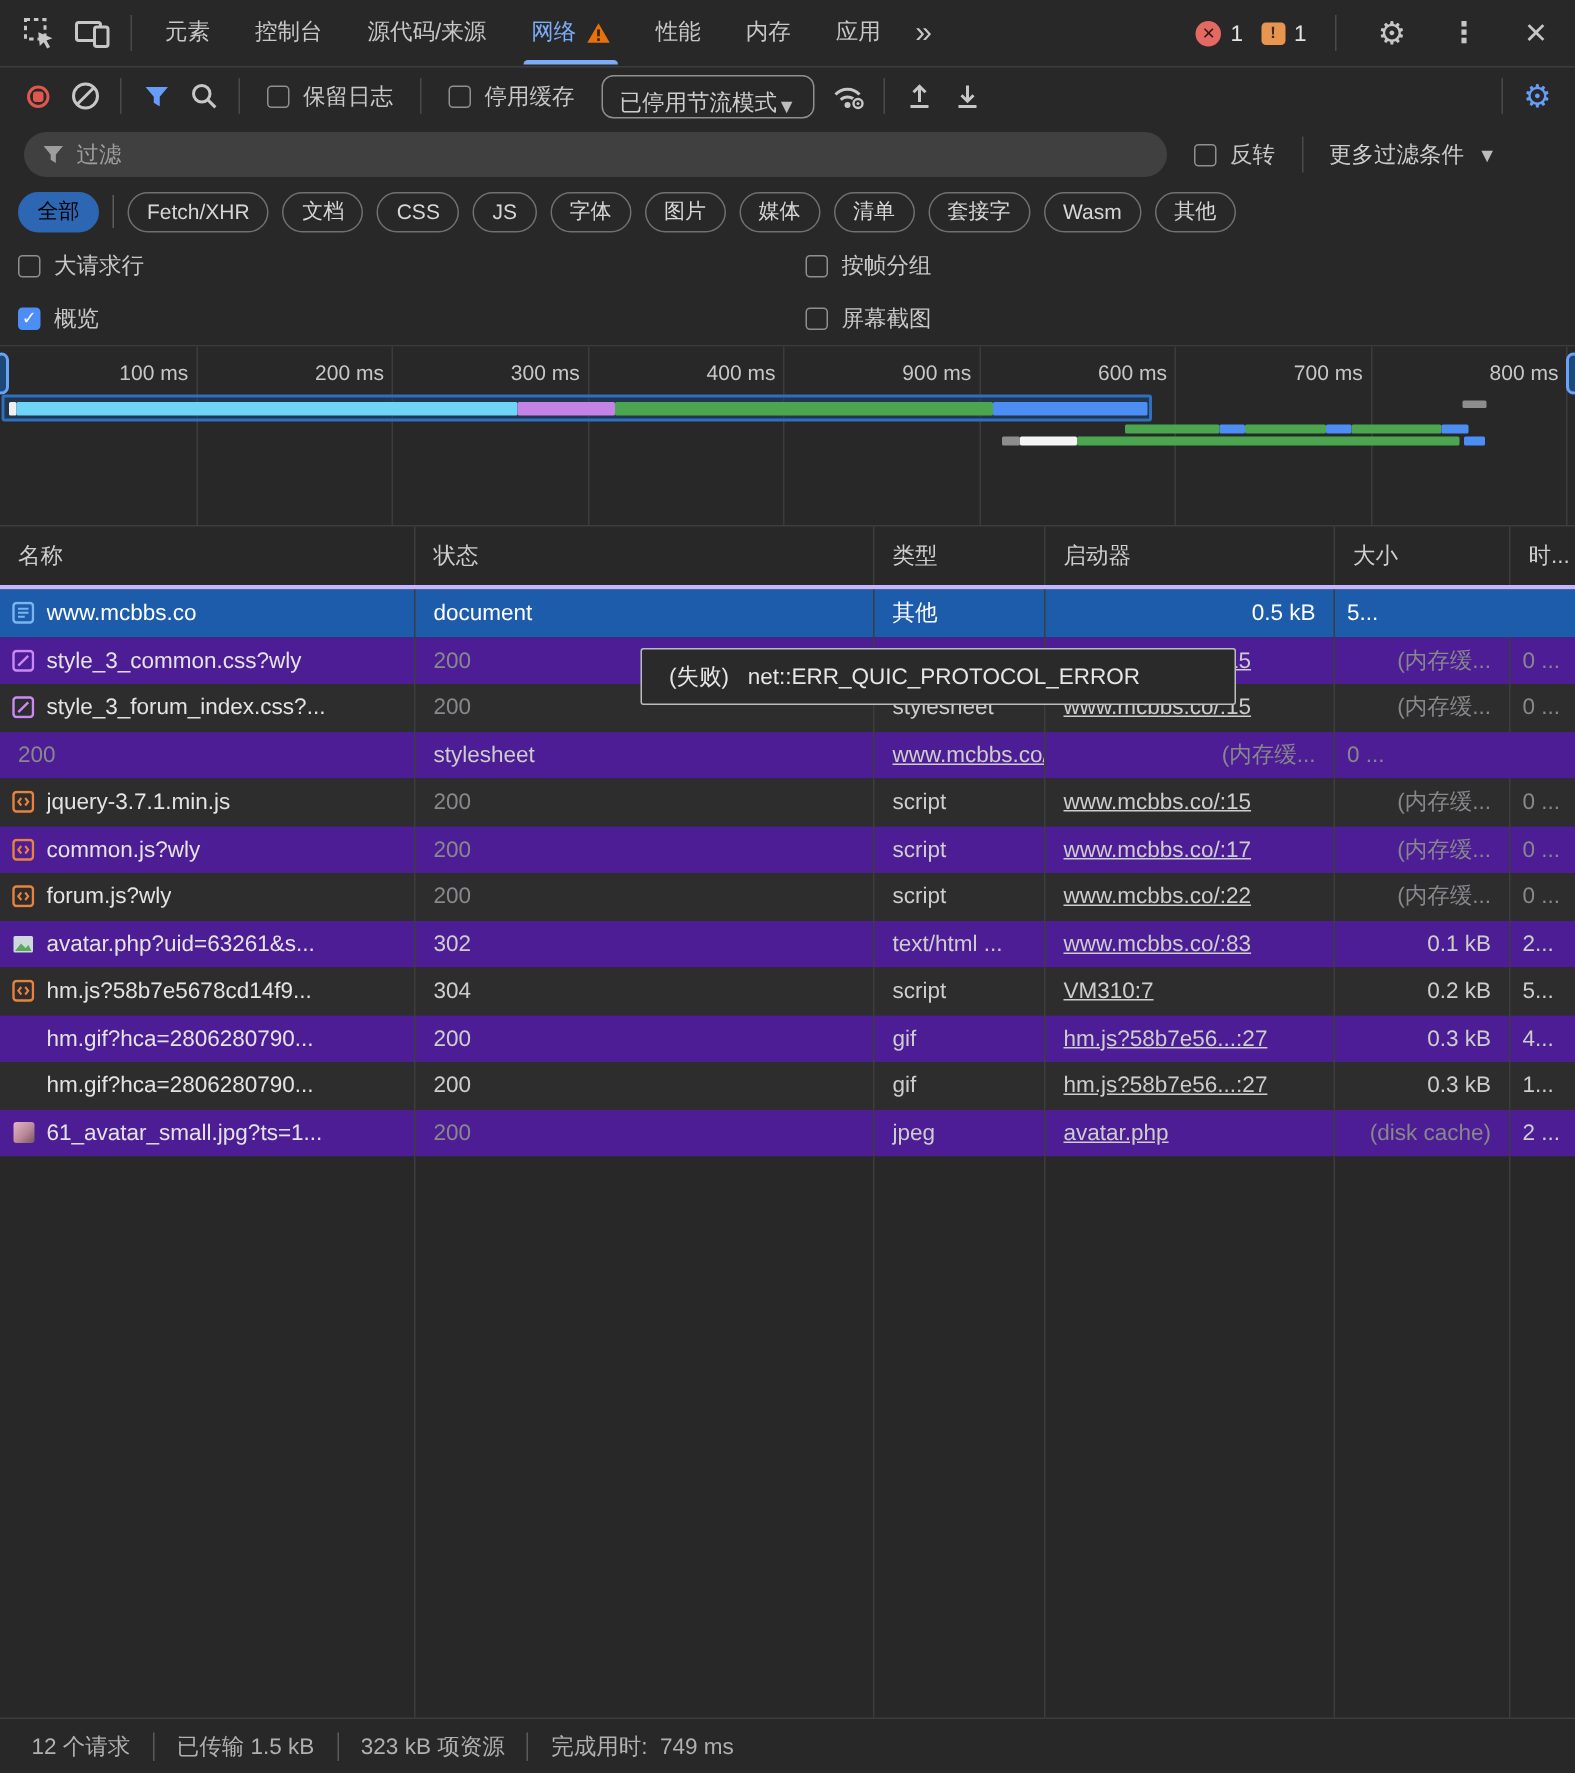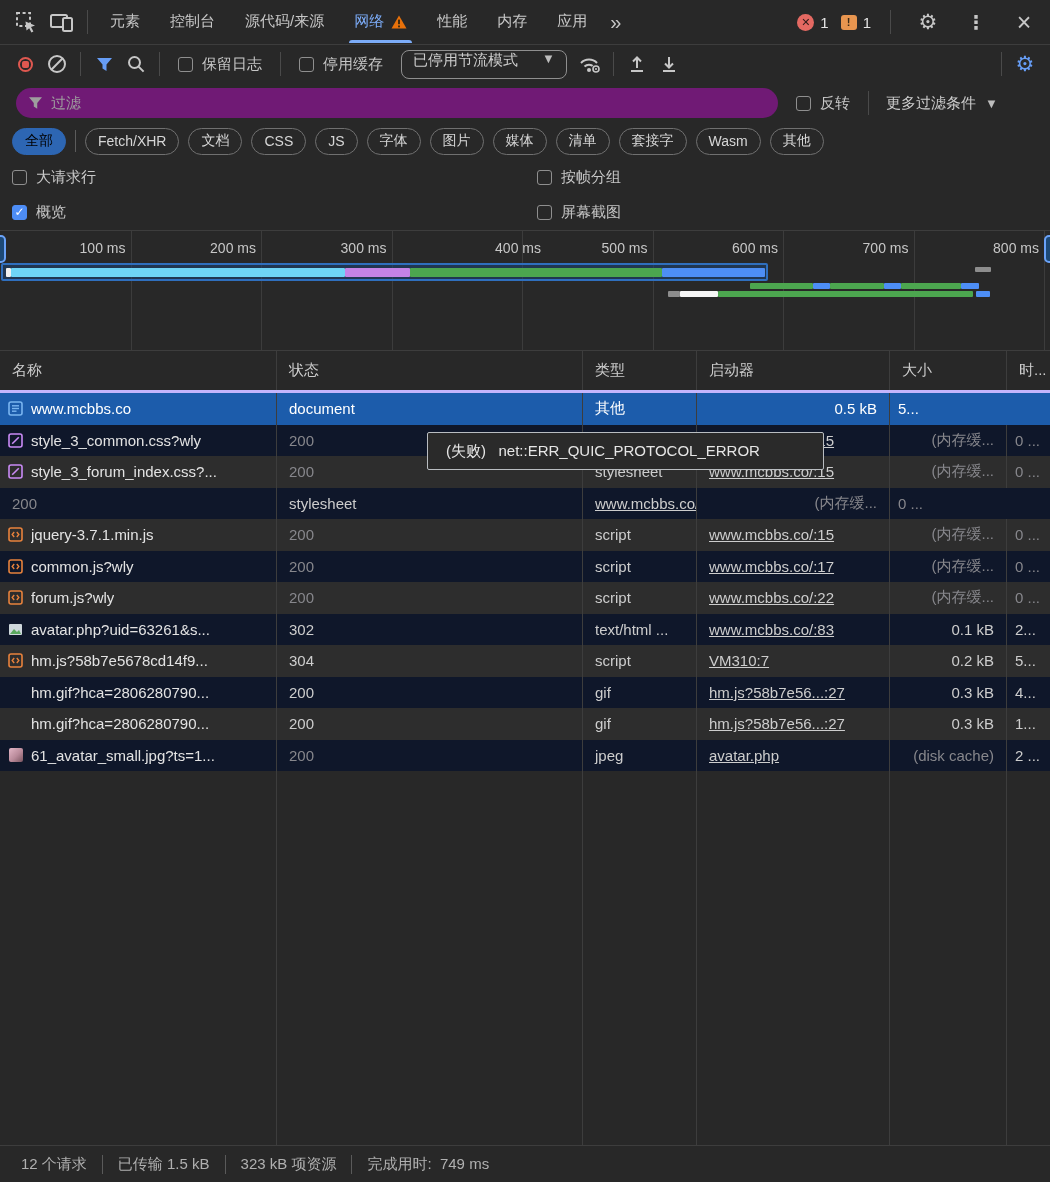--- a/index.html
+++ b/index.html
@@ -28,27 +28,27 @@
   .glyph-close { font-size:25px; color:#c7c7c7; line-height:1; }
 
   
   .toolbar { flex:0 0 38px; display:flex; align-items:center; padding:0 9px; }
   .tool-btn { width:32px; height:30px; display:flex; align-items:center; justify-content:center; }
   .record-ico { width:15px; height:15px; border:2.5px solid #df5850; border-radius:50%; position:relative; }
   .record-ico::after { content:""; position:absolute; inset:2px; background:#df5850; border-radius:2px; }
   .check-item { display:flex; align-items:center; gap:9px; font-size:15px; color:#c7c7c7; margin:0 11px; }
   .checkbox { width:15px; height:15px; border:1.5px solid #8f8f8f; border-radius:3px; flex:0 0 15px; }
   .checkbox.checked { background:#4d8df6; border-color:#4d8df6; color:#fff; display:flex; align-items:center; justify-content:center; font-size:12px; }
-  .throttle { height:29px; border:1px solid #8f8f8f; border-radius:8px; display:flex; align-items:flex-start; padding:0 11px; gap:24px; font-size:15px; color:#cdcdcd; margin:0 7px; }
+  .throttle { height:29px; border:1px solid #8f8f8f; border-radius:8px; display:flex; align-items:flex-end; padding:0 11px; font-size:15px; color:#cdcdcd; margin:0 7px; }
   .caret { font-size:13px; color:#bdbdbd; }
   .blue-gear { font-size:21px; color:#669df6; }
 
   
   .filterbar { flex:0 0 40px; display:flex; align-items:center; padding:0 16px; }
-  .filter-input { flex:0 0 762px; height:30px; background:#701a75; border-radius:15px; display:flex; align-items:center; gap:9px; padding:0 13px; font-size:15px; color:#9e9e9e; }
+  .filter-input { flex:0 0 762px; height:30px; background:#404040; border-radius:15px; display:flex; align-items:center; gap:9px; padding:0 13px; font-size:15px; color:#9e9e9e; }
   .filterbar .check-item { margin-left:18px; }
   .more-filters { display:flex; align-items:center; gap:9px; font-size:15px; color:#cdcdcd; padding:0 10px; }
 
   
   .chipsrow { flex:0 0 36px; display:flex; align-items:center; padding:0 12px; gap:9px; }
   .chip { height:27px; display:flex; align-items:center; padding:0 12px; border:1px solid #707070; border-radius:14px; font-size:14px; color:#d6d6d6; white-space:nowrap; }
   .chip.active { background:#2d66b3; border-color:#2d66b3; color:#000000; }
   .chip-div { width:1px; height:22px; background:#5c5c5c; }
 
   
@@ -62,21 +62,21 @@
   .ov-bar { position:absolute; border-radius:1px; }
   .ov-selection { position:absolute; border:2px solid #2f6fbe; background:rgba(26,66,114,0.55); border-radius:2px; }
   .ov-handle { position:absolute; width:10px; height:28px; top:4px; background:#1d4976; border:2px solid #6aa2f8; border-radius:5px; }
   .ov-handle.left { left:-4px; } .ov-handle.right { right:-4px; }
 
   
   .thead { flex:0 0 42px; display:grid; grid-template-columns:277px 306px 114px 193px 117px 1fr; border-bottom:3px solid #c4b5fd; font-size:15px; color:#cdcdcd; }
   .th { display:flex; align-items:center; padding:0 12px; border-right:1px solid #3d3d3d; overflow:hidden; white-space:nowrap; }
   .th:last-child { border-right:none; }
   .tbody { flex:0 0 378px; }
-  .row { height:31.5px; display:grid; grid-template-columns:277px 306px 114px 193px 117px 1fr; background:#0f172a; font-size:15px; }
+  .row { height:31.5px; display:grid; grid-template-columns:277px 306px 114px 193px 117px 1fr; background:#4c1d95; font-size:15px; }
   .row:nth-child(odd) { background:#2d2d2d; }
   .row.selected { background:#1c5cab; color:#fff; }
   .row.selected .cell, .row.selected .link { color:#fff; }
   .cell { display:flex; align-items:center; padding:0 12px; border-right:1px solid #3d3d3d; overflow:hidden; white-space:pre; color:#cdcdcd; }
   .cell:last-child { border-right:none; }
   .cell.name { padding:0 6px 0 8px; gap:8px; color:#e3e3e3; }
   .cell.size { justify-content:flex-end; }
   .cell.time { padding:0 4px 0 8px; }
   .dim { color:#87878c; }
   .cell.dim { color:#87878c; }
@@ -311,23 +311,23 @@
   </div>
 
   <div class="overview">
       <div class="gridline" style="left: 130.5px;"></div>
       <div class="tick-label" style="left: 130.5px;">100 ms</div>
       <div class="gridline" style="left: 261px;"></div>
       <div class="tick-label" style="left: 261px;">200 ms</div>
       <div class="gridline" style="left: 391.5px;"></div>
       <div class="tick-label" style="left: 391.5px;">300 ms</div>
       <div class="gridline" style="left: 522px;"></div>
-      <div class="tick-label" style="left: 522px; margin-left: 24px;">400 ms</div>
+      <div class="tick-label" style="left: 522px;">400 ms</div>
       <div class="gridline" style="left: 652.5px;"></div>
-      <div class="tick-label" style="left: 652.5px;">500 ms</div>
+      <div class="tick-label" style="left: 652.5px;">900 ms</div>
       <div class="gridline" style="left: 783px;"></div>
       <div class="tick-label" style="left: 783px;">600 ms</div>
       <div class="gridline" style="left: 913.5px;"></div>
       <div class="tick-label" style="left: 913.5px;">700 ms</div>
       <div class="gridline" style="left: 1044px;"></div>
       <div class="tick-label" style="left: 1044px;">800 ms</div>
       <div class="ov-selection" style="left: 1px; top: 32px; width: 767px; height: 18px;"></div>
       <div class="ov-bar" style="left: 6px; top: 37px; width: 5px; height: 9px; background: rgb(240, 240, 240);"></div>
       <div class="ov-bar" style="left: 11px; top: 37px; width: 334px; height: 9px; background: rgb(111, 213, 246);"></div>
       <div class="ov-bar" style="left: 345px; top: 37px; width: 65px; height: 9px; background: rgb(197, 131, 230);"></div>

